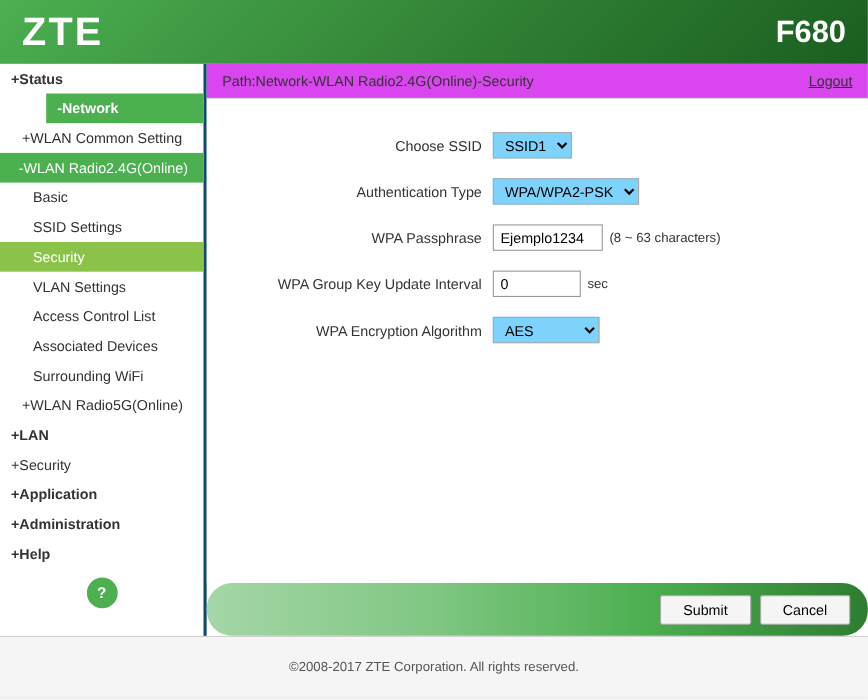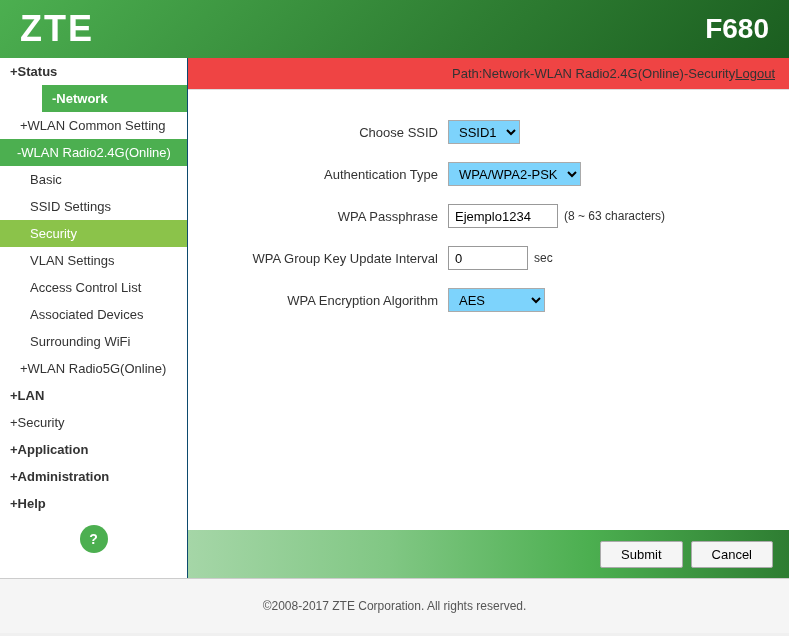--- a/index.html
+++ b/index.html
@@ -31,21 +31,21 @@
     
     .layout {
       display: flex;
       height: 520px;
     }
 
     
     .sidebar {
       width: 188px;
       background: #fff;
-      border-right: 1px solid #0c4a6e;
+      border-right: 3px solid #0c4a6e;
       overflow-y: auto;
       flex-shrink: 0;
     }
     .sidebar-item {
       padding: 6px 10px;
       cursor: pointer;
       color: #333;
       font-size: 13px;
     }
     .sidebar-item.section-header {
@@ -70,25 +70,25 @@
     }
 
     
     .main-content {
       flex: 1;
       background: #fff;
       display: flex;
       flex-direction: column;
     }
     .breadcrumb-bar {
-      background: #ef4444;
+      background: #d946ef;
       padding: 8px 14px;
       border-bottom: 1px solid #ddd;
       display: flex;
-      justify-content: flex-end;
+      justify-content: space-between;
       align-items: center;
       font-size: 13px;
     }
     .breadcrumb-text { color: #333; }
     .logout-link {
       color: #333;
       text-decoration: underline;
       cursor: pointer;
       font-size: 13px;
     }
@@ -136,20 +136,21 @@
 
     
     .footer-bar {
       background: linear-gradient(to right, #a5d6a7, #81c784, #4caf50, #2e7d32);
       height: 48px;
       display: flex;
       align-items: center;
       justify-content: flex-end;
       padding: 0 16px;
       gap: 8px;
+      border-radius: 23px;
     }
     .btn {
       padding: 5px 20px;
       font-size: 13px;
       cursor: pointer;
       border: 1px solid #aaa;
       background: #f5f5f5;
       border-radius: 2px;
     }
 
@@ -241,21 +242,21 @@
             <option>WPA2-PSK</option>
             <option>Open</option>
             <option>WEP</option>
           </select>
         </div>
       </div>
 
       <div class="form-row">
         <div class="form-label">WPA Passphrase</div>
         <div class="form-control">
-          <input type="text" value="Ejemplo1234" style="width: 110px;">
+          <input type="text" value="Ejemplo1234" style="width: 100px;">
           <span class="hint-text">(8 ~ 63 characters)</span>
         </div>
       </div>
 
       <div class="form-row">
         <div class="form-label">WPA Group Key Update Interval</div>
         <div class="form-control">
           <input type="text" value="0" style="width: 80px;">
           <span class="hint-text">sec</span>
         </div>

